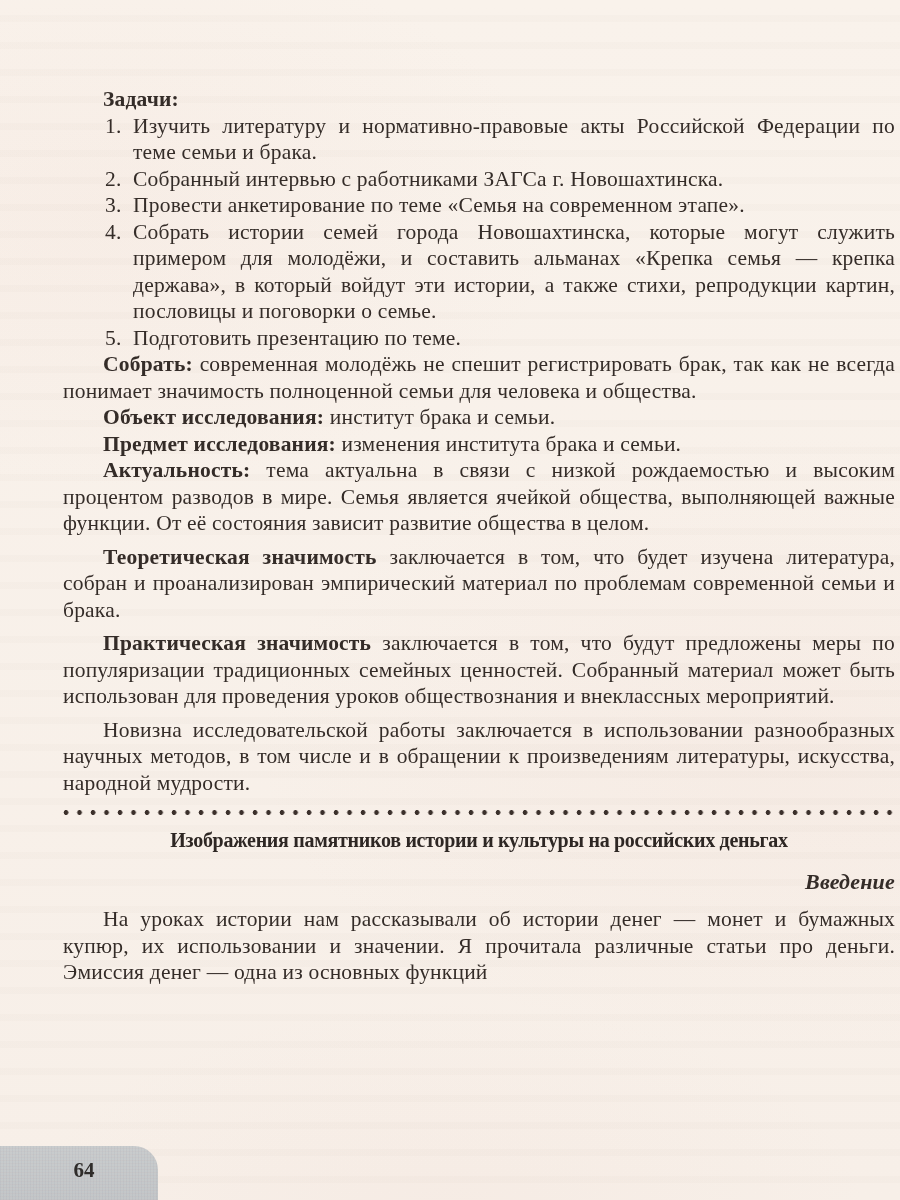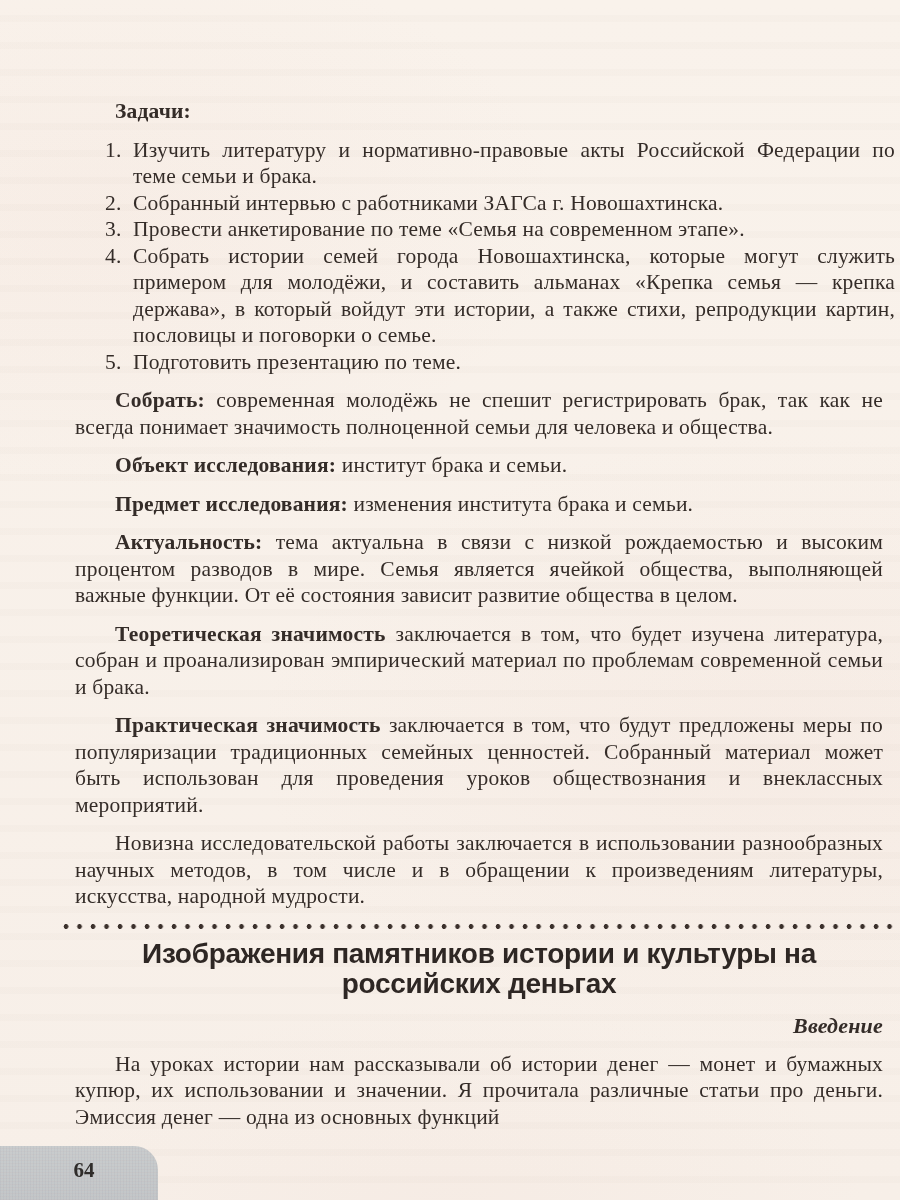--- a/index.html
+++ b/index.html
@@ -33,21 +33,21 @@
   .content {
     position: absolute;
     left: 63px; top: 86px;
     width: 832px;
     color: #342c28;
     font-size: 21.5px;
     line-height: 26.5px;
     letter-spacing: 0.2px;
     text-align: justify;
   }
-  .content p, .content h1, .content h2 { margin: 12px; }
+  .content p, .content h1, .content h2 { margin: 0; }
   .tasks-heading {
     font-weight: bold;
     text-indent: 40px;
     text-align: left;
   }
   .task {
     position: relative;
     padding-left: 70px;
   }
   .task .num {
@@ -59,23 +59,23 @@
   .sp { margin-top: 7px !important; }
   .divider {
     margin-top: 13px;
     height: 7px;
     background-image: radial-gradient(circle at 3px 3.5px, #3b302b 2.1px, rgba(59,48,43,0) 2.7px);
     background-size: 13.5px 7px;
     background-repeat: repeat-x;
   }
   .section-title {
     margin-top: 9px !important;
-    font-family: Liberation Sans, sans-serif;
+    font-family: Liberation Serif, serif;
     font-weight: bold;
-    font-size: 28px;
+    font-size: 20px;
     line-height: 30px;
     letter-spacing: -0.3px;
     text-align: center;
     text-indent: 0;
     color: #2e2724;
   }
   .intro-heading {
     margin-top: 13px !important;
     font-family: "Liberation Serif", serif;
     font-style: italic;

